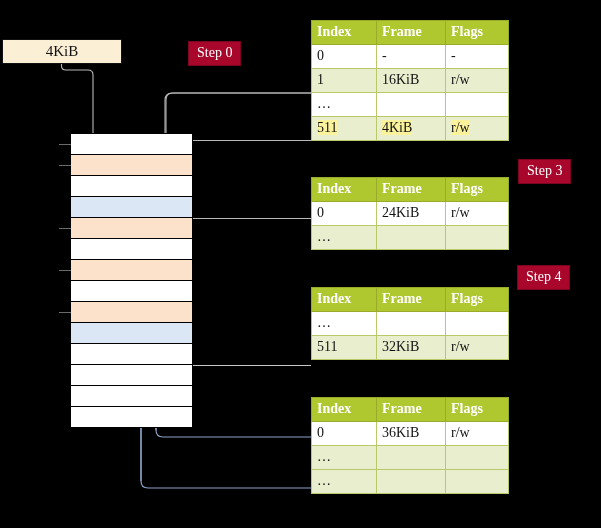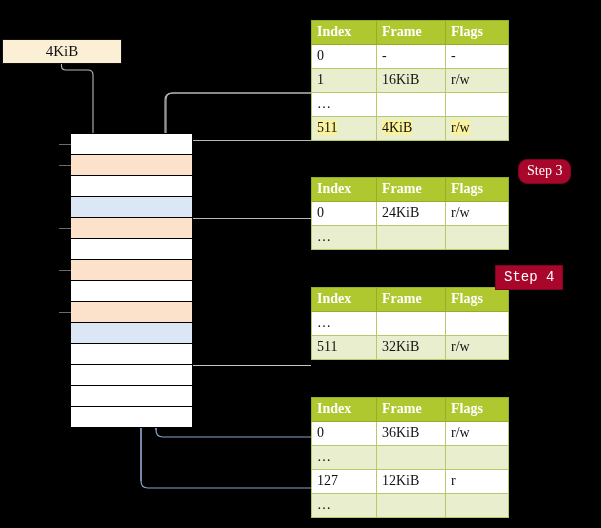--- a/index.html
+++ b/index.html
@@ -19,22 +19,22 @@
   }
 
   
   .badge{
     position:absolute;background:#A8062A;color:#fff;
     font-size:14px;line-height:1;padding:4px 8px 5px 8px;
     white-space:nowrap;z-index:6;border:1px solid #7d0420;
   }
   #badge-steps12{left:514px;top:19px;}
   #badge-step0{left:188px;top:41px;}
-  #badge-step3{left:518px;top:159px;border-radius:9px;}
-  #badge-step4{left:495px;top:265px;font-family:Liberation Mono, monospace;}
+  #badge-step3{left:518px;top:159px;}
+  #badge-step4{left:517px;top:265px;}
 
   
   .memcol{position:absolute;left:70px;top:133px;width:121px;z-index:3;
           border:1px solid #000;border-bottom:none;background:#fff;}
   .memrow{height:21px;border-bottom:1px solid #000;box-sizing:border-box;}
   .memrow.white{background:#ffffff;}
   .memrow.orange{background:#FCE2CB;}
   .memrow.blue{background:#DCE7F6;}
   .memtick{position:absolute;left:-12px;width:12px;height:1px;background:#6b6b6b;}
 
@@ -144,20 +144,23 @@
       <div class="memrow orange" style="position: relative;">
         <div class="memtick" style="top: 10px;"></div>
       </div>
       <div class="memrow blue"></div>
       <div class="memrow white"></div>
       <div class="memrow white"></div>
       <div class="memrow white"></div>
       <div class="memrow white"></div>
     </div>
 
+  <div class="badge" id="badge-step0">
+    <span>Step 0</span>
+  </div>
   <div class="badge" id="badge-step3">
     <span>Step 3</span>
   </div>
   <div class="badge" id="badge-step4">
     <span>Step 4</span>
   </div>
 
   <table class="ptable" id="tbl-l4">
       <thead>
         <tr>
@@ -243,25 +246,20 @@
         <tr class="plain">
           <td class="c-index">0</td>
           <td class="c-frame">36KiB</td>
           <td class="c-flags">r/w</td>
         </tr>
         <tr class="alt">
           <td class="c-index"><span class="ell">…</span></td>
           <td class="c-frame"></td>
           <td class="c-flags"></td>
         </tr>
-        <tr class="plain">
-          <td class="c-index">127</td>
-          <td class="c-frame">12KiB</td>
-          <td class="c-flags">r</td>
-        </tr>
         <tr class="alt">
           <td class="c-index"><span class="ell">…</span></td>
           <td class="c-frame"></td>
           <td class="c-flags"></td>
         </tr>
       </tbody>
     </table>
 
 </div>
 

